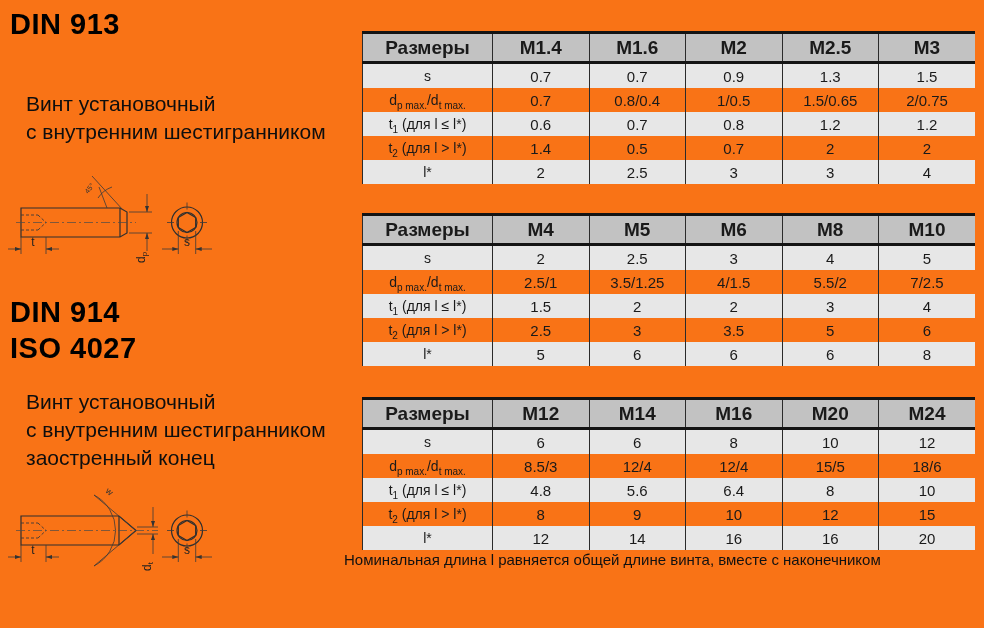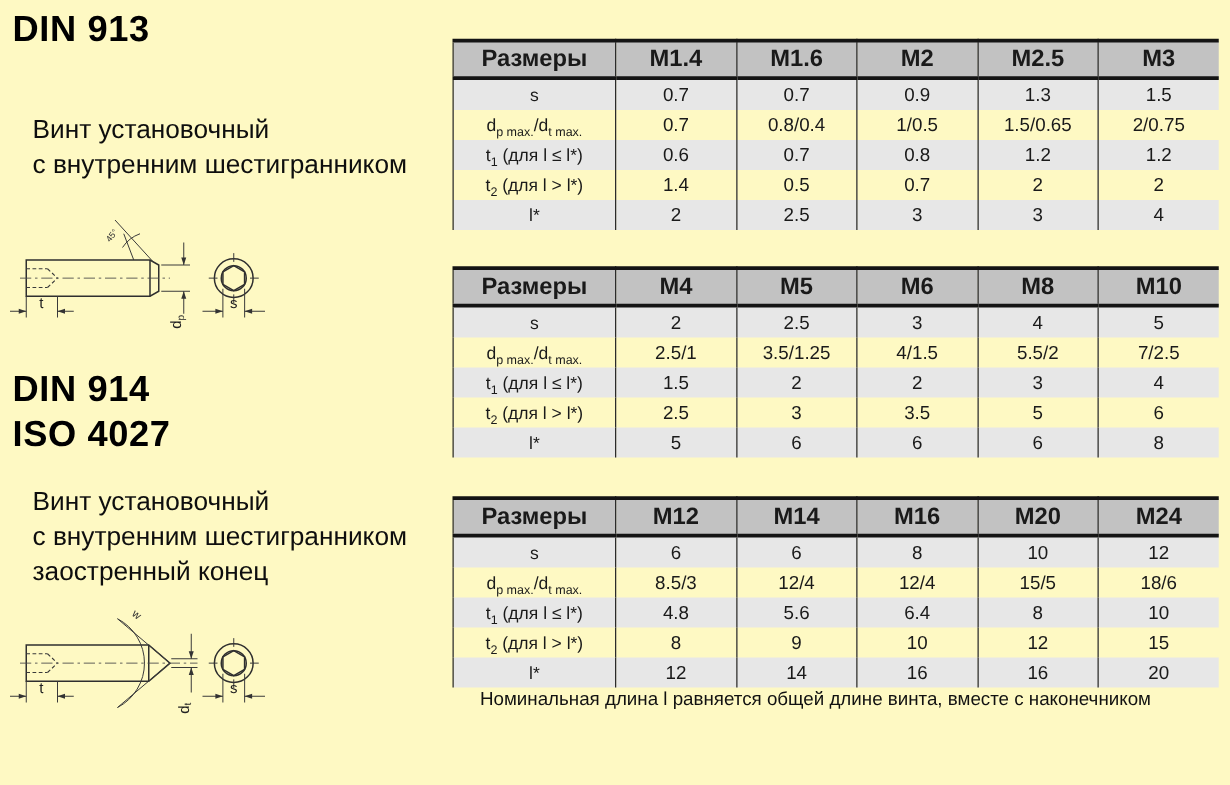--- a/index.html
+++ b/index.html
@@ -1,33 +1,33 @@
 <!DOCTYPE html>
 <html><head>
 <meta charset="utf-8">
 <style>
   html,body{margin:0;padding:0;background:#fff;}
   .page{
-    position:relative;width:984px;height:628px;background:#fef9c3;overflow:hidden;
+    position:relative;width:984px;height:628px;background:#f97316;overflow:hidden;
     font-family:"Liberation Sans",sans-serif;color:#1a1a1a;
     --header-bg:#c2c2c2;--stripe-bg:#e7e7e7;--line:#2b2b2b;--heavy:#141414;
   }
   .std{position:absolute;left:10px;font-weight:bold;font-size:29px;line-height:36px;color:#000;letter-spacing:.5px;}
   .desc{position:absolute;left:26px;font-size:21px;line-height:28px;color:#0e0e0e;}
   .tblwrap{position:absolute;left:362px;width:614px;}
   .tbl{border-collapse:collapse;table-layout:fixed;width:613px;
        border-top:3px solid var(--heavy);border-left:1px solid var(--line);}
   .tbl thead th{background:var(--header-bg);font-weight:bold;font-size:19px;height:27px;
        border-bottom:3px solid var(--heavy);padding:0;text-align:center;}
   .tbl tbody td{font-size:15px;height:24px;padding:0;text-align:center;vertical-align:middle;}
   .tbl tbody td.lbl{font-size:14px;}
   .tbl tbody tr.stripe{background:var(--stripe-bg);}
   .tbl th + th, .tbl td + td{border-left:1px solid var(--line);}
   sub{font-size:10px;line-height:0;margin-top:40px;}
-  .note{position:absolute;left:384px;font-size:15px;color:#111;white-space:nowrap;text-align:right;}
+  .note{position:absolute;left:344px;font-size:15px;color:#111;white-space:nowrap;text-align:right;}
   .drawing{position:absolute;left:6px;}
   .dline{stroke:#2f2f2f;stroke-width:1.2;fill:none;}
   .thin{stroke:#3a3a3a;stroke-width:.8;fill:none;}
   .dash{stroke:#3a3a3a;stroke-width:.9;fill:none;stroke-dasharray:3 2;}
   .cline{stroke:#4a4a4a;stroke-width:.7;fill:none;stroke-dasharray:9 3 2 3;}
   .arrow{fill:#333;stroke:none;}
   .svgtxt{font-family:"Liberation Sans",sans-serif;font-size:12px;fill:#222;}
   .svgsmall{font-family:"Liberation Sans",sans-serif;font-size:7px;fill:#333;}
   .svgsub{font-size:8px;}
 </style>

